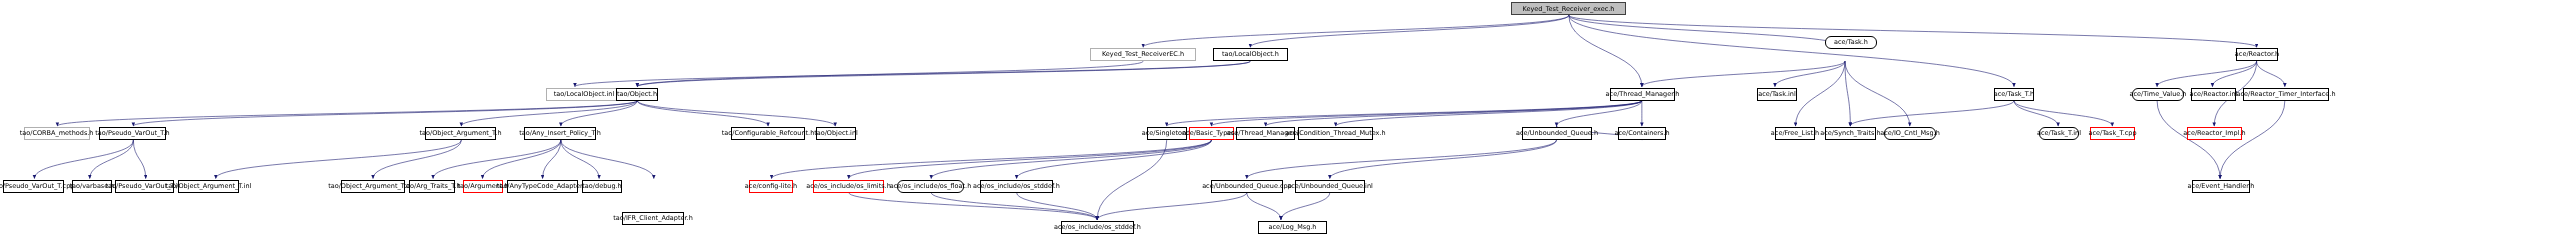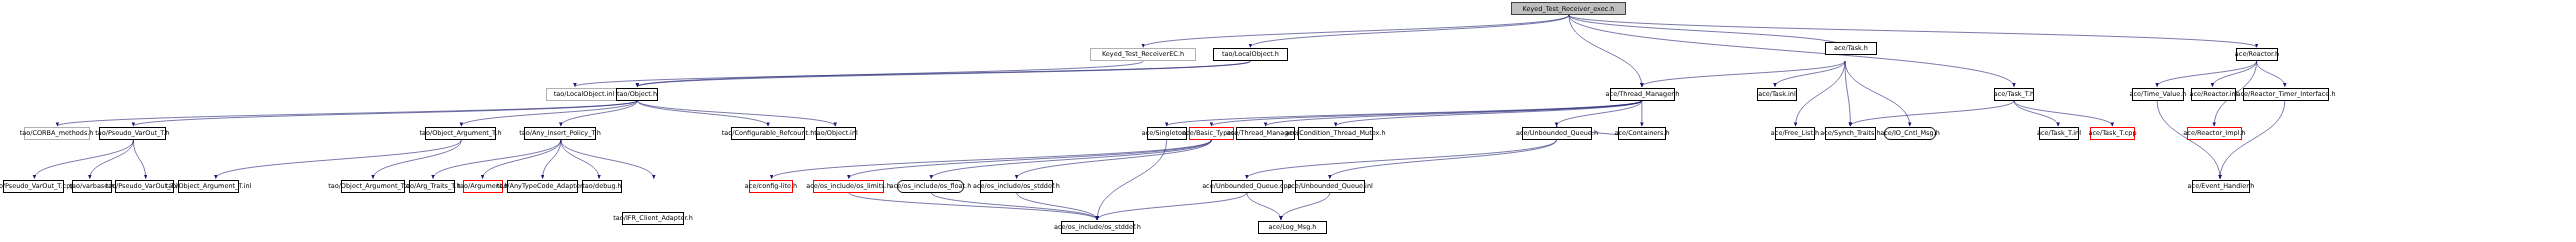--- a/index.html
+++ b/index.html
@@ -81,46 +81,46 @@
       <path d="M2116,327 C2116,350 1862,350 1862,373" stroke="#191970" stroke-width="1" fill="none" marker-end="url(#ah)"></path>
       <path d="M2116,327 C2116,350 2174,350 2174,373" stroke="#191970" stroke-width="1" fill="none" marker-end="url(#ah)"></path>
       <path d="M2257,327 C2257,350 2174,350 2174,373" stroke="#191970" stroke-width="1" fill="none" marker-end="url(#ah)"></path>
       <path d="M2787,238 C2787,226 2642,226 2642,214" stroke="#191970" stroke-width="1" fill="none" marker-end="url(#ah)"></path>
       <path d="M1980,238 C1980,305.5 1862,305.5 1862,373" stroke="#191970" stroke-width="1" fill="none" marker-end="url(#ah)"></path>
     </svg>
   <div id="nodes">
       <div class="node root" style="left: 1511px; top: 2.4px; width: 115px;">Keyed_Test_Receiver_exec.h</div>
       <div class="node grey" style="left: 1090px; top: 48px; width: 106px;">Keyed_Test_ReceiverEC.h</div>
       <div class="node" style="left: 1213px; top: 48px; width: 75px;">tao/LocalObject.h</div>
-      <div class="node" style="left: 1825px; top: 42px; width: 52px;">ace/Task.h</div>
+      <div class="node" style="left: 1825px; top: 36px; width: 52px; border-radius: 6px;">ace/Task.h</div>
       <div class="node" style="left: 2236px; top: 48px; width: 42px;">ace/Reactor.h</div>
       <div class="node grey" style="left: 546px; top: 88px; width: 76px;">tao/LocalObject.inl</div>
       <div class="node" style="left: 616px; top: 88px; width: 42px;">tao/Object.h</div>
       <div class="node" style="left: 1610px; top: 88px; width: 65px;">ace/Thread_Manager.h</div>
       <div class="node" style="left: 1757px; top: 88px; width: 37px;">ace/Task.inl</div>
       <div class="node" style="left: 1994px; top: 88px; width: 40px;">ace/Task_T.h</div>
-      <div class="node" style="left: 2132px; top: 88px; width: 52px;">ace/Time_Value.h</div>
+      <div class="node" style="left: 2132px; top: 88px; width: 52px; border-radius: 6px;">ace/Time_Value.h</div>
       <div class="node" style="left: 2191px; top: 88px; width: 45px;">ace/Reactor.inl</div>
       <div class="node" style="left: 2243px; top: 88px; width: 86px;">ace/Reactor_Timer_Interface.h</div>
       <div class="node grey" style="left: 23.6px; top: 127px; width: 66px;">tao/CORBA_methods.h</div>
       <div class="node" style="left: 99px; top: 127px; width: 67px;">tao/Pseudo_VarOut_T.h</div>
       <div class="node" style="left: 425px; top: 127px; width: 71px;">tao/Object_Argument_T.h</div>
       <div class="node" style="left: 524px; top: 127px; width: 72px;">tao/Any_Insert_Policy_T.h</div>
       <div class="node" style="left: 731px; top: 127px; width: 74px;">tao/Configurable_Refcount.h</div>
       <div class="node" style="left: 816px; top: 127px; width: 38px;">tao/Object.inl</div>
       <div class="node" style="left: 1147px; top: 127px; width: 39px;">ace/Singleton.h</div>
       <div class="node red" style="left: 1189px; top: 127px; width: 45px;">ace/Basic_Types.h</div>
       <div class="node" style="left: 1236px; top: 127px; width: 59px;">ace/Thread_Manager.inl</div>
       <div class="node" style="left: 1298px; top: 127px; width: 75px;">ace/Condition_Thread_Mutex.h</div>
       <div class="node" style="left: 1522px; top: 127px; width: 70px;">ace/Unbounded_Queue.h</div>
       <div class="node" style="left: 1618px; top: 127px; width: 48px;">ace/Containers.h</div>
       <div class="node" style="left: 1775px; top: 127px; width: 33px;">ace/Free_List.h</div>
       <div class="node" style="left: 1825px; top: 127px; width: 51px;">ace/Synch_Traits.h</div>
       <div class="node" style="left: 1884px; top: 127px; width: 52px; border-radius: 6px;">ace/IO_Cntl_Msg.h</div>
-      <div class="node" style="left: 2039px; top: 127px; width: 40px;">ace/Task_T.inl</div>
+      <div class="node" style="left: 2039px; top: 127px; width: 40px; border-radius: 6px;">ace/Task_T.inl</div>
       <div class="node red" style="left: 2090px; top: 127px; width: 45px;">ace/Task_T.cpp</div>
       <div class="node red" style="left: 2187px; top: 127px; width: 55px;">ace/Reactor_Impl.h</div>
       <div class="node" style="left: 2.9px; top: 180px; width: 61px;">tao/Pseudo_VarOut_T.cpp</div>
       <div class="node" style="left: 72px; top: 180px; width: 33px;">tao/varbase.h</div>
       <div class="node" style="left: 115px; top: 180px; width: 59px;">tao/Pseudo_VarOut_T.inl</div>
       <div class="node" style="left: 178px; top: 180px; width: 61px;">tao/Object_Argument_T.inl</div>
       <div class="node" style="left: 341px; top: 180px; width: 64px;">tao/Object_Argument_T.cpp</div>
       <div class="node" style="left: 409px; top: 180px; width: 46px;">tao/Arg_Traits_T.h</div>
       <div class="node red" style="left: 463px; top: 180px; width: 39px;">tao/Argument.h</div>
       <div class="node" style="left: 507px; top: 180px; width: 71px;">tao/AnyTypeCode_Adapter.h</div>

